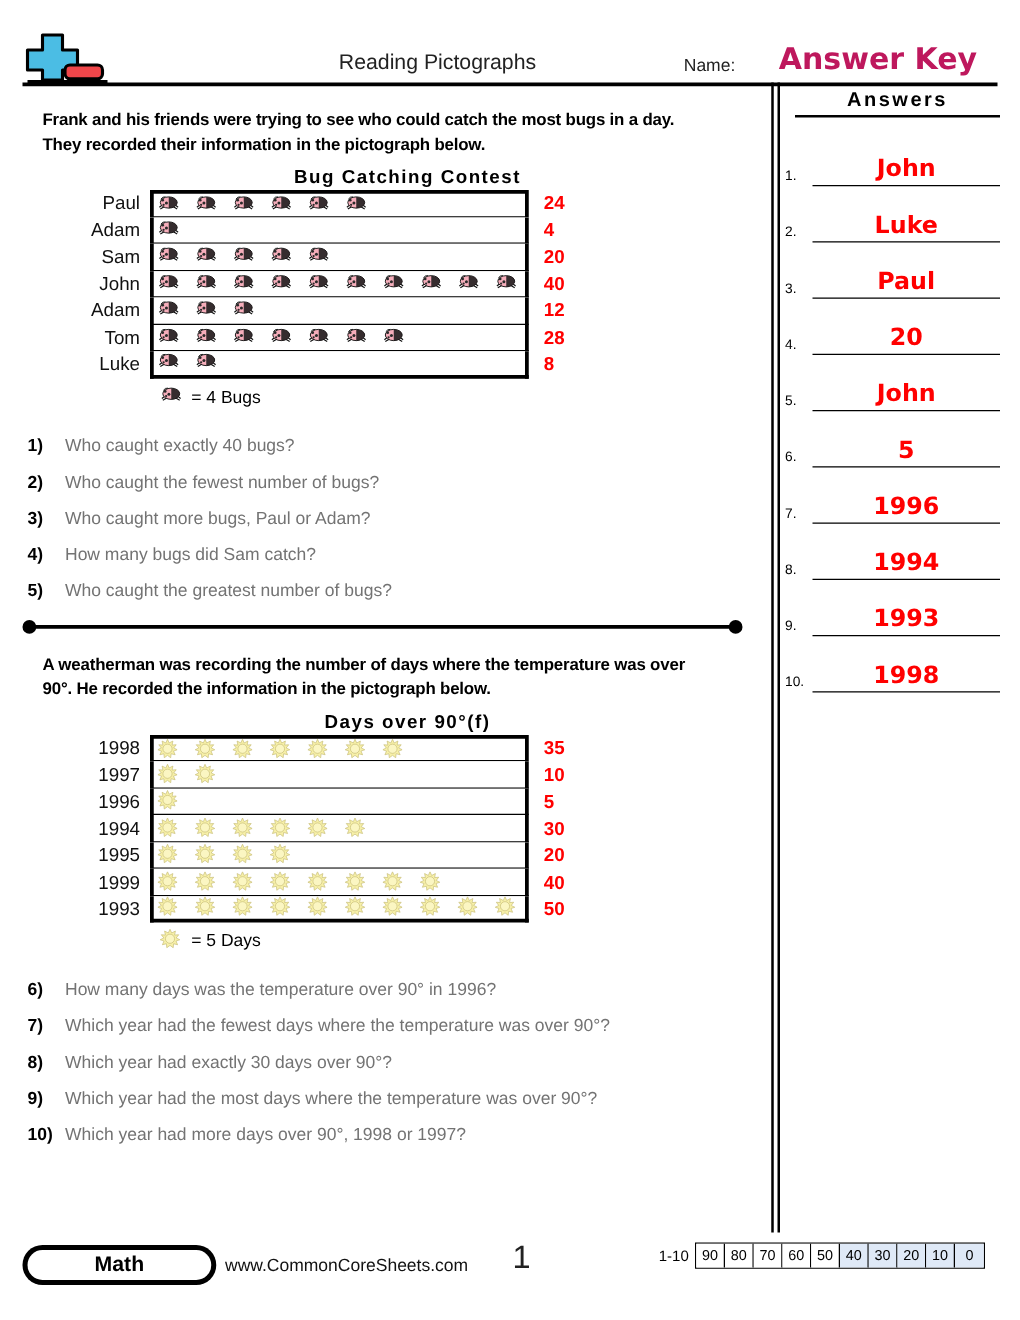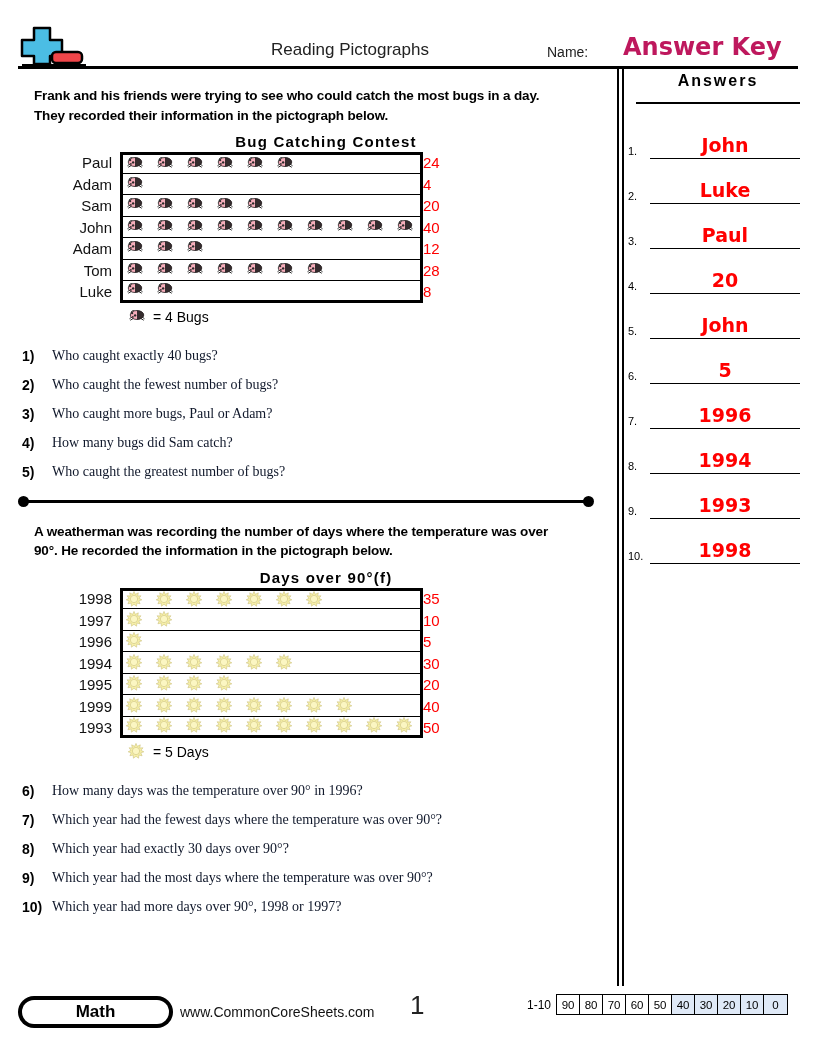--- a/index.html
+++ b/index.html
@@ -28,21 +28,21 @@
   .header-rule {
     position: absolute; left: 18px; top: 66px; width: 780px; height: 3px; background: #000;
   }
 
   
   .vrule-a { position: absolute; left: 617px; top: 66px; width: 2px; height: 920px; background: #000; }
   .vrule-b { position: absolute; left: 622px; top: 66px; width: 2px; height: 920px; background: #000; }
   .answers-panel { position: absolute; left: 628px; top: 70px; width: 180px; }
   .answers-head {
     text-align: center; font-size: 16px; font-weight: bold; letter-spacing: 2px;
-    padding-bottom: 12px; margin: 2px 8px 10px 8px;
+    padding-bottom: 2px; margin: 2px 8px 10px 8px;
     border-bottom: 2px solid #000; display: block;
   }
   .ans-row { position: relative; height: 45px; }
   .ans-num {
     position: absolute; left: 0; bottom: 2px; font-size: 11px; color: #000;
   }
   .ans-line {
     position: absolute; left: 22px; right: 8px; bottom: 0;
     border-bottom: 1.5px solid #000; height: 30px;
   }
@@ -71,40 +71,40 @@
     display: flex; align-items: center; justify-content: flex-end; color: #111;
   }
   .pt-cells {
     width: 303px; border-left: 3px solid #000; border-right: 3px solid #000;
     border-bottom: 1.5px solid #000;
     display: flex; align-items: center; padding-left: 3px; background: #fff;
   }
   .pt-row:first-child .pt-cells { border-top: 3px solid #000; }
   .pt-row:last-child .pt-cells { border-bottom: 3px solid #000; }
   .pt-value {
-    width: 60px; font-size: 15px; color: #ff0000;
-    display: flex; align-items: center;
+    width: 60px; padding-left: 12px; font-size: 15px; color: #ff0000;
+    display: flex; align-items: center; font-weight: bold;
   }
 
   .icon-slot { width: 30px; height: 18px; flex: 0 0 30px; }
 
   
   .bug { display: block; width: 18px; height: 14px; }
   
   .sun { display: block; width: 16px; height: 16px; }
 
   .legend {
     margin-left: 128px; margin-top: 5px; font-size: 14px;
     display: flex; align-items: center; gap: 5px;
   }
 
   .qlist { margin: 22px 0 0 22px; }
   .qitem { display: flex; margin-bottom: 13px; font-size: 14px; }
   .qnum { width: 30px; font-weight: bold; flex: 0 0 30px; }
-  .qtext { color: #0f172a; font-family: Liberation Serif, serif; }
+  .qtext { color: #737373; }
 
   .divider-wrap { position: relative; height: 16px; margin: 14px 18px 0 18px; }
   .divider-line { position: absolute; left: 6px; right: 6px; top: 6px; height: 3px; background: #000; }
   .dot-l, .dot-r { position: absolute; top: 2px; width: 11px; height: 11px; background: #000; border-radius: 50%; }
   .dot-l { left: 0; }
   .dot-r { right: 0; }
 
   
   .footer { position: absolute; left: 0; top: 986px; width: 816px; height: 70px; }
   .math-pill {

